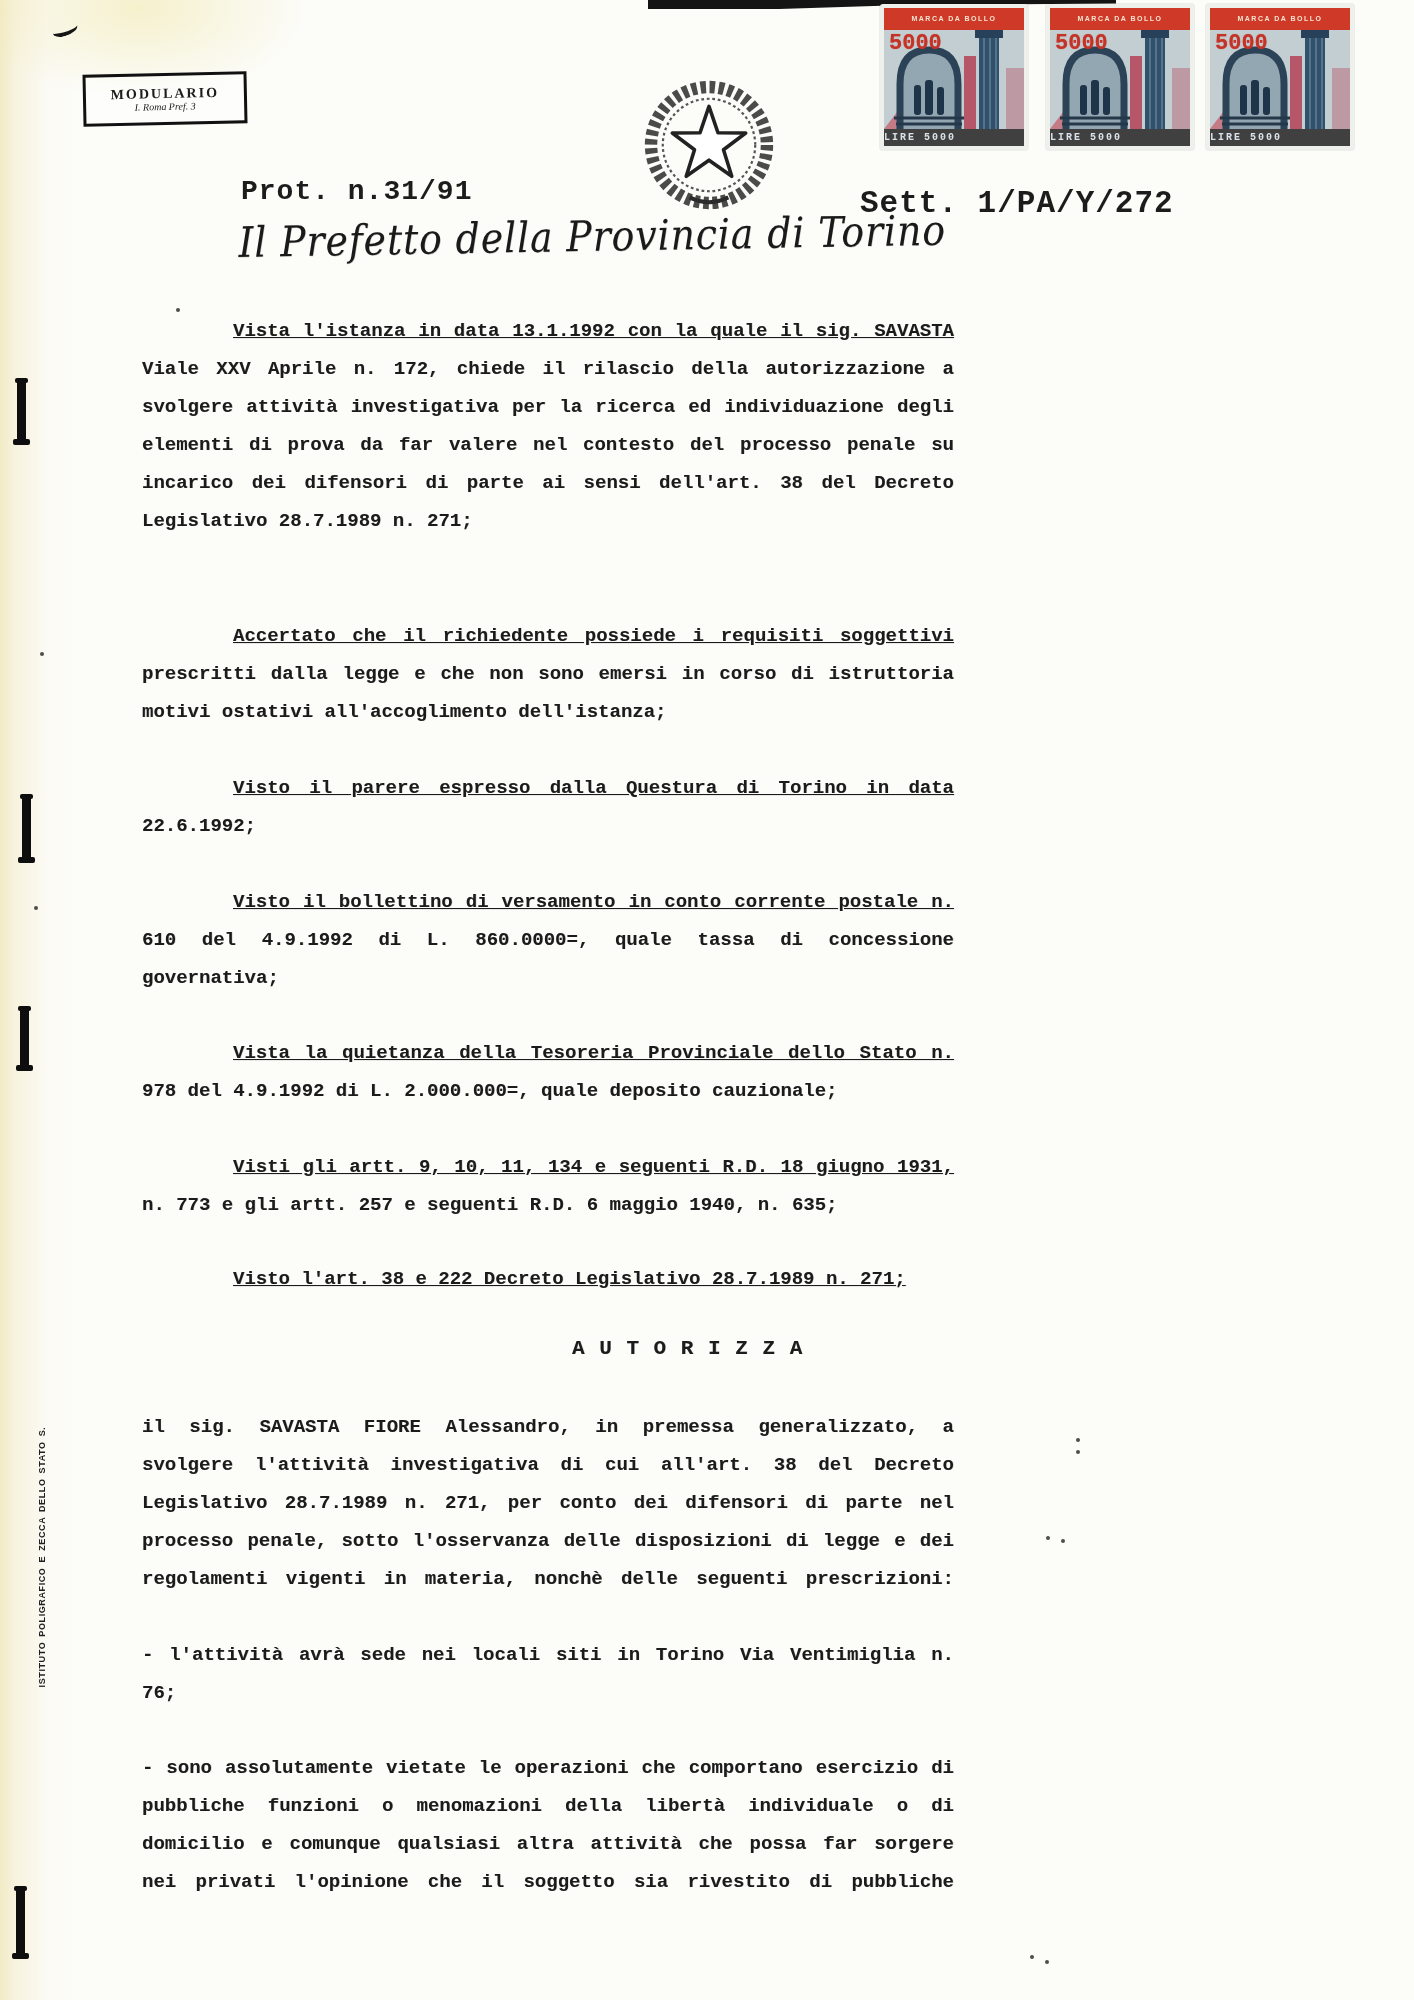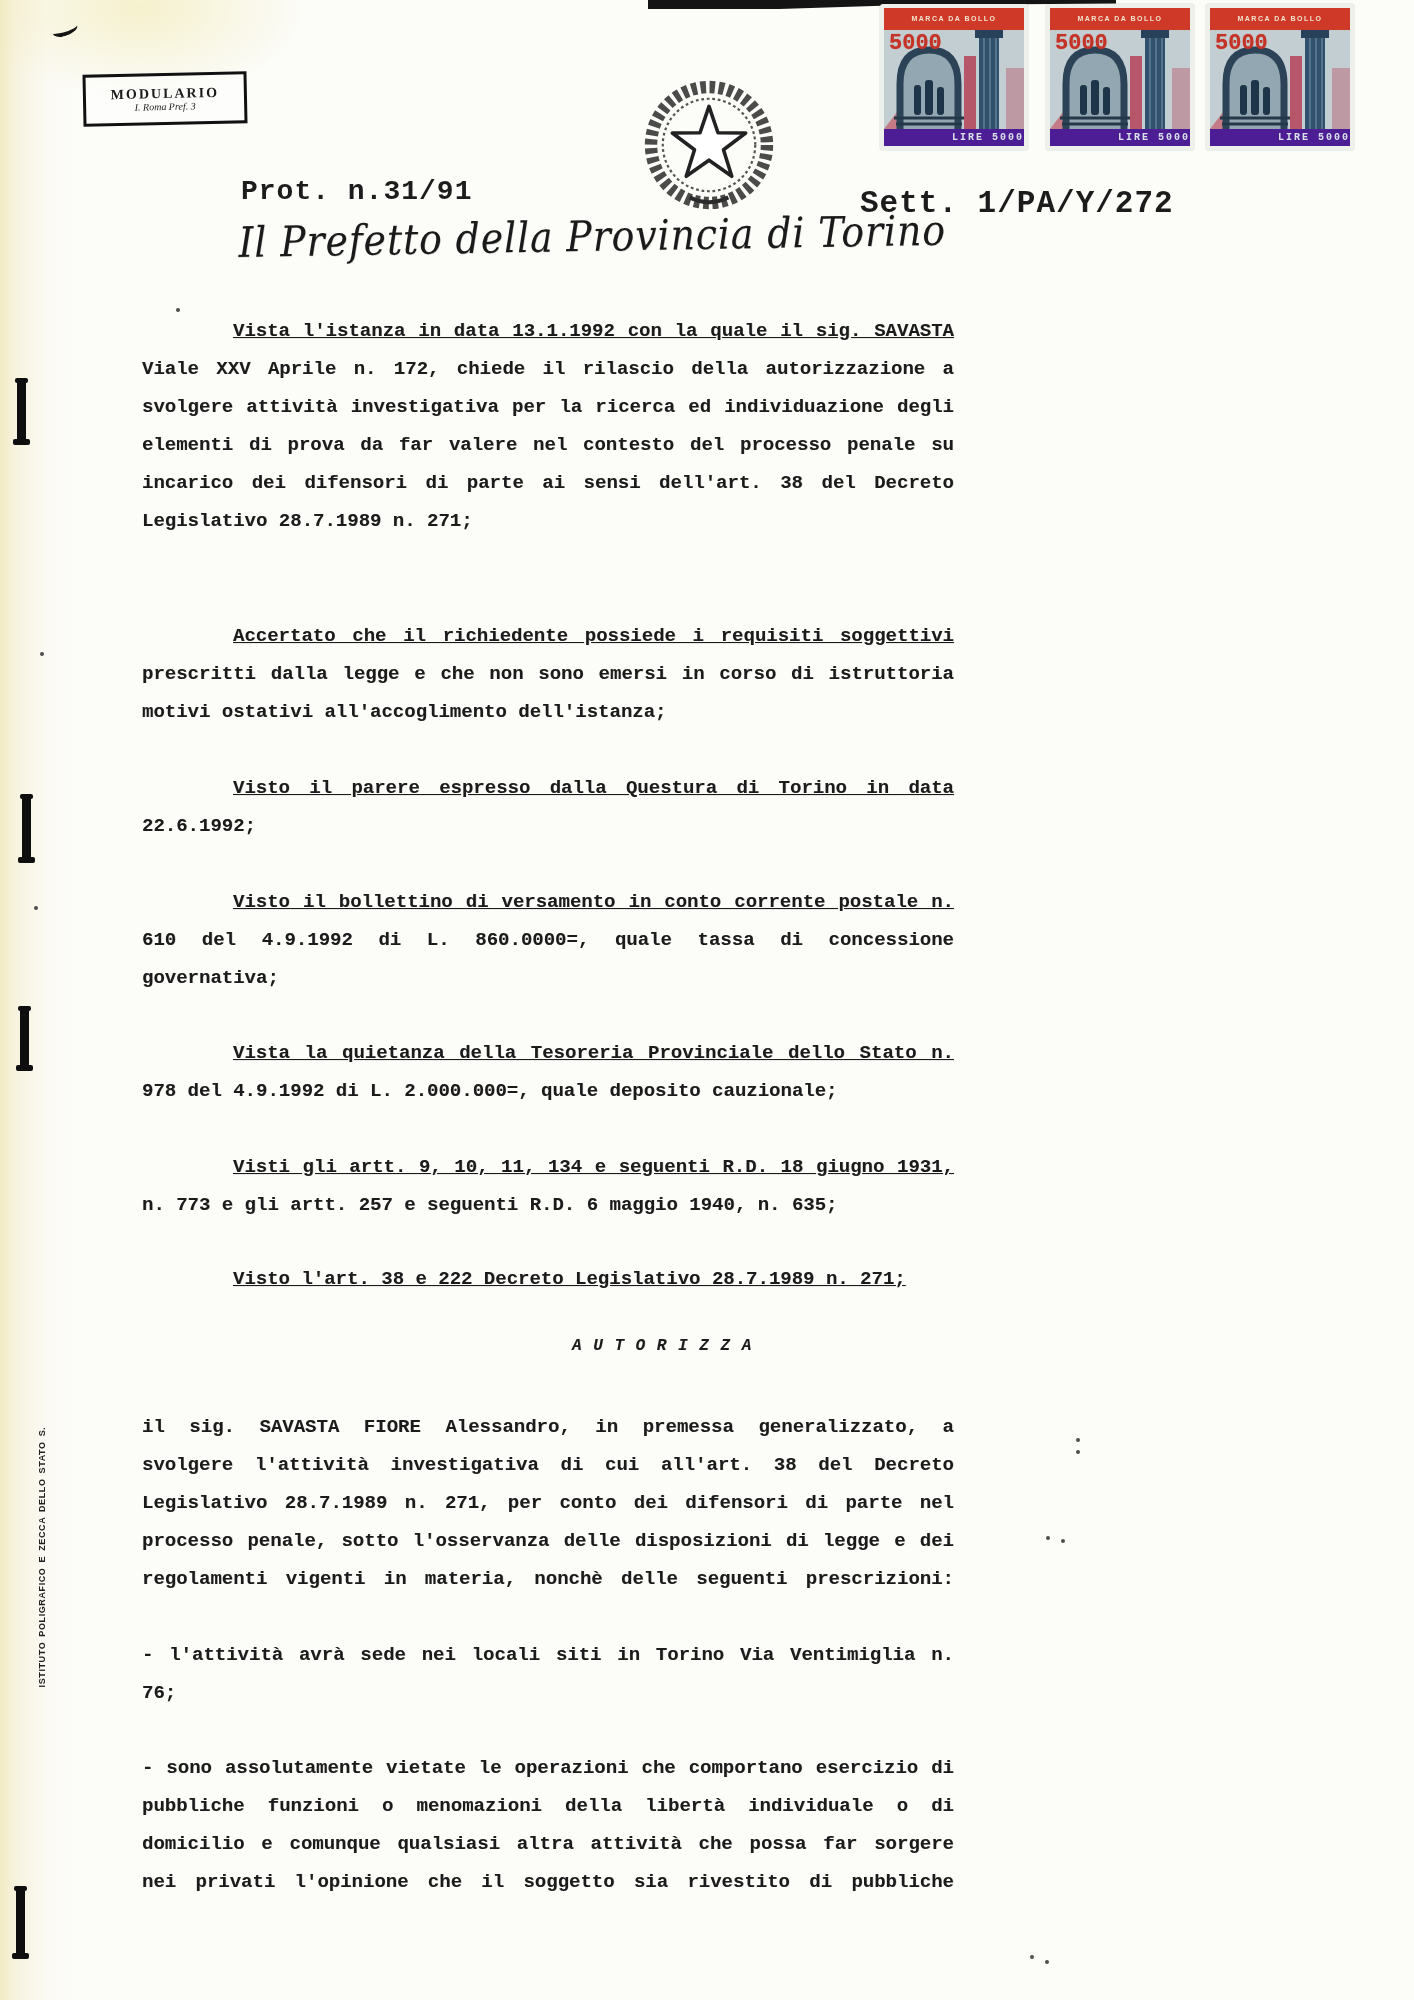--- a/index.html
+++ b/index.html
@@ -27,43 +27,43 @@
   .stamp{position:absolute;top:4px;width:148px;height:146px;background:#eef0ec;border-radius:3px;
          box-shadow:0 0 0 1px rgba(0,0,0,.06);}
   .stamp.s1{left:880px}.stamp.s2{left:1046px}.stamp.s3{left:1206px}
   .stamp-inner{position:absolute;inset:4px;background:#c3ced2;overflow:hidden;}
   .stamp-band-top{position:absolute;top:0;left:0;right:0;height:22px;background:#cf3a28;
     color:#f2e4d0;font-size:7px;font-weight:bold;letter-spacing:1.5px;text-align:center;
     line-height:22px;font-family:"Liberation Sans",sans-serif;z-index:3;}
   .stamp-value{position:absolute;top:23px;left:5px;font-size:22px;font-weight:bold;color:#c53327;
     z-index:4;text-shadow:0 0 1px rgba(197,51,39,.7);}
   .stamp-art{position:absolute;top:22px;left:0;z-index:1;}
-  .stamp-band-bottom{position:absolute;bottom:0;left:0;right:0;height:17px;background:#4c1d95;
-    color:#d8e2e8;font-size:10px;font-weight:bold;letter-spacing:2px;text-align:right;
-    line-height:17px;z-index:3;padding-left:28px;}
+  .stamp-band-bottom{position:absolute;bottom:0;left:0;right:0;height:17px;background:#404040;
+    color:#d8e2e8;font-size:10px;font-weight:bold;letter-spacing:2px;text-align:left;
+    line-height:17px;z-index:3;}
   .top-smudge{position:absolute;left:648px;top:0;width:468px;height:9px;background:#141414;
     clip-path:polygon(0 0,100% 0,100% 38%,55% 55%,28% 100%,0 100%);}
   
   .doc-title{
     position:absolute;left:238px;top:218px;white-space:nowrap;
     font-family:"DejaVu Serif",serif;font-style:italic;font-size:42px;color:#1a1a1a;
     letter-spacing:1px;transform:rotate(-1deg) scaleX(.9);transform-origin:left top;
     text-shadow:.5px .5px 0 rgba(0,0,0,.25);
   }
   
   .para{position:absolute;left:142px;width:812px;font-size:19px;line-height:38px;
     font-weight:bold;color:#1b1b1b;text-shadow:.4px .3px 0 rgba(20,20,20,.3);}
   .tline{height:38px;text-align:justify;text-align-last:justify;}
   .tline.ind{padding-left:91px;text-decoration:underline;}
   .tline.last{text-align:right;text-align-last:left;}
   .para-0{top:312px}.para-1{top:617px}.para-2{top:769px}.para-3{top:883px}
   .para-4{top:1034px}.para-5{top:1148px}.para-6{top:1260px}
   .para-7{top:1408px}.para-8{top:1636px}.para-9{top:1749px}
-  .autorizza{position:absolute;left:572px;top:1337px;font-size:16px;font-weight:bold;
-    letter-spacing:1px;text-shadow:.4px .3px 0 rgba(20,20,20,.3);font-style:italic;}
+  .autorizza{position:absolute;left:572px;top:1337px;font-size:21px;font-weight:bold;
+    letter-spacing:1px;text-shadow:.4px .3px 0 rgba(20,20,20,.3);}
   
   .margin-note{position:absolute;left:-98px;top:1552px;width:280px;text-align:center;
     transform:rotate(-90deg);font-family:"Liberation Sans",sans-serif;font-size:9px;
     font-weight:bold;letter-spacing:.6px;word-spacing:2px;color:#1f1f1f;white-space:nowrap;}
   
   .staple{position:absolute;width:9px;background:#0e0e0e;border-radius:2px;}
   .staple::after{content:"";position:absolute;bottom:-3px;left:-4px;width:17px;height:6px;
     background:#0e0e0e;border-radius:2px;}
   .staple::before{content:"";position:absolute;top:-2px;left:-2px;width:13px;height:5px;
     background:#0e0e0e;border-radius:2px;}

